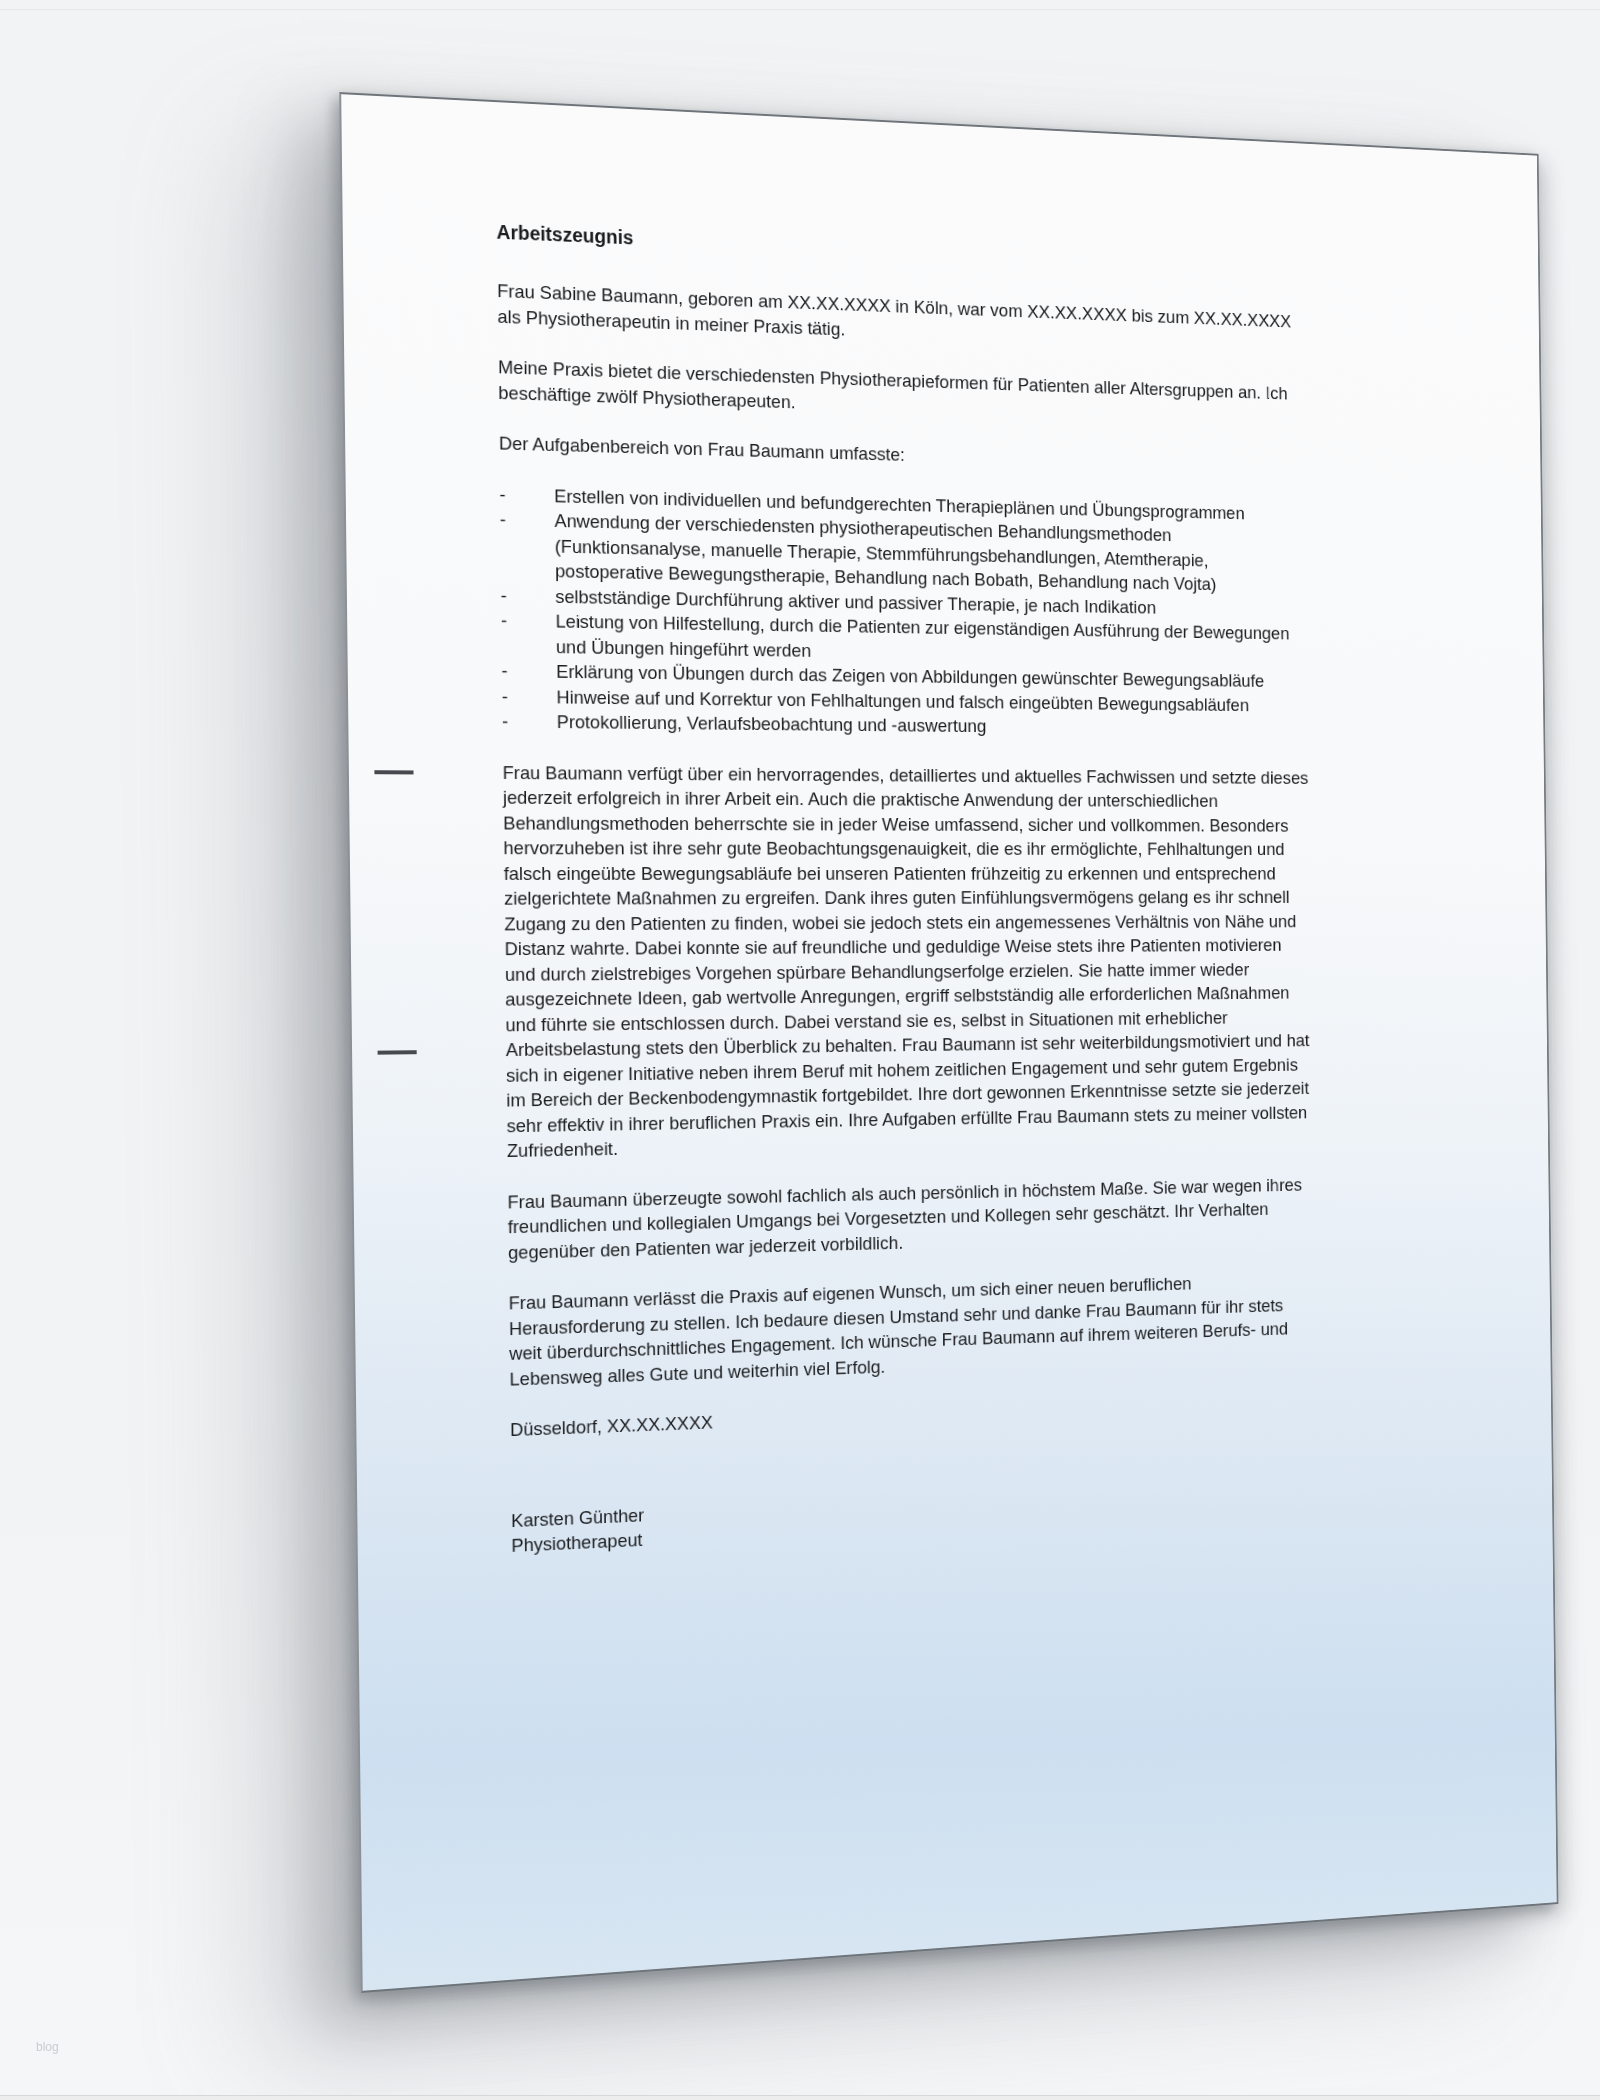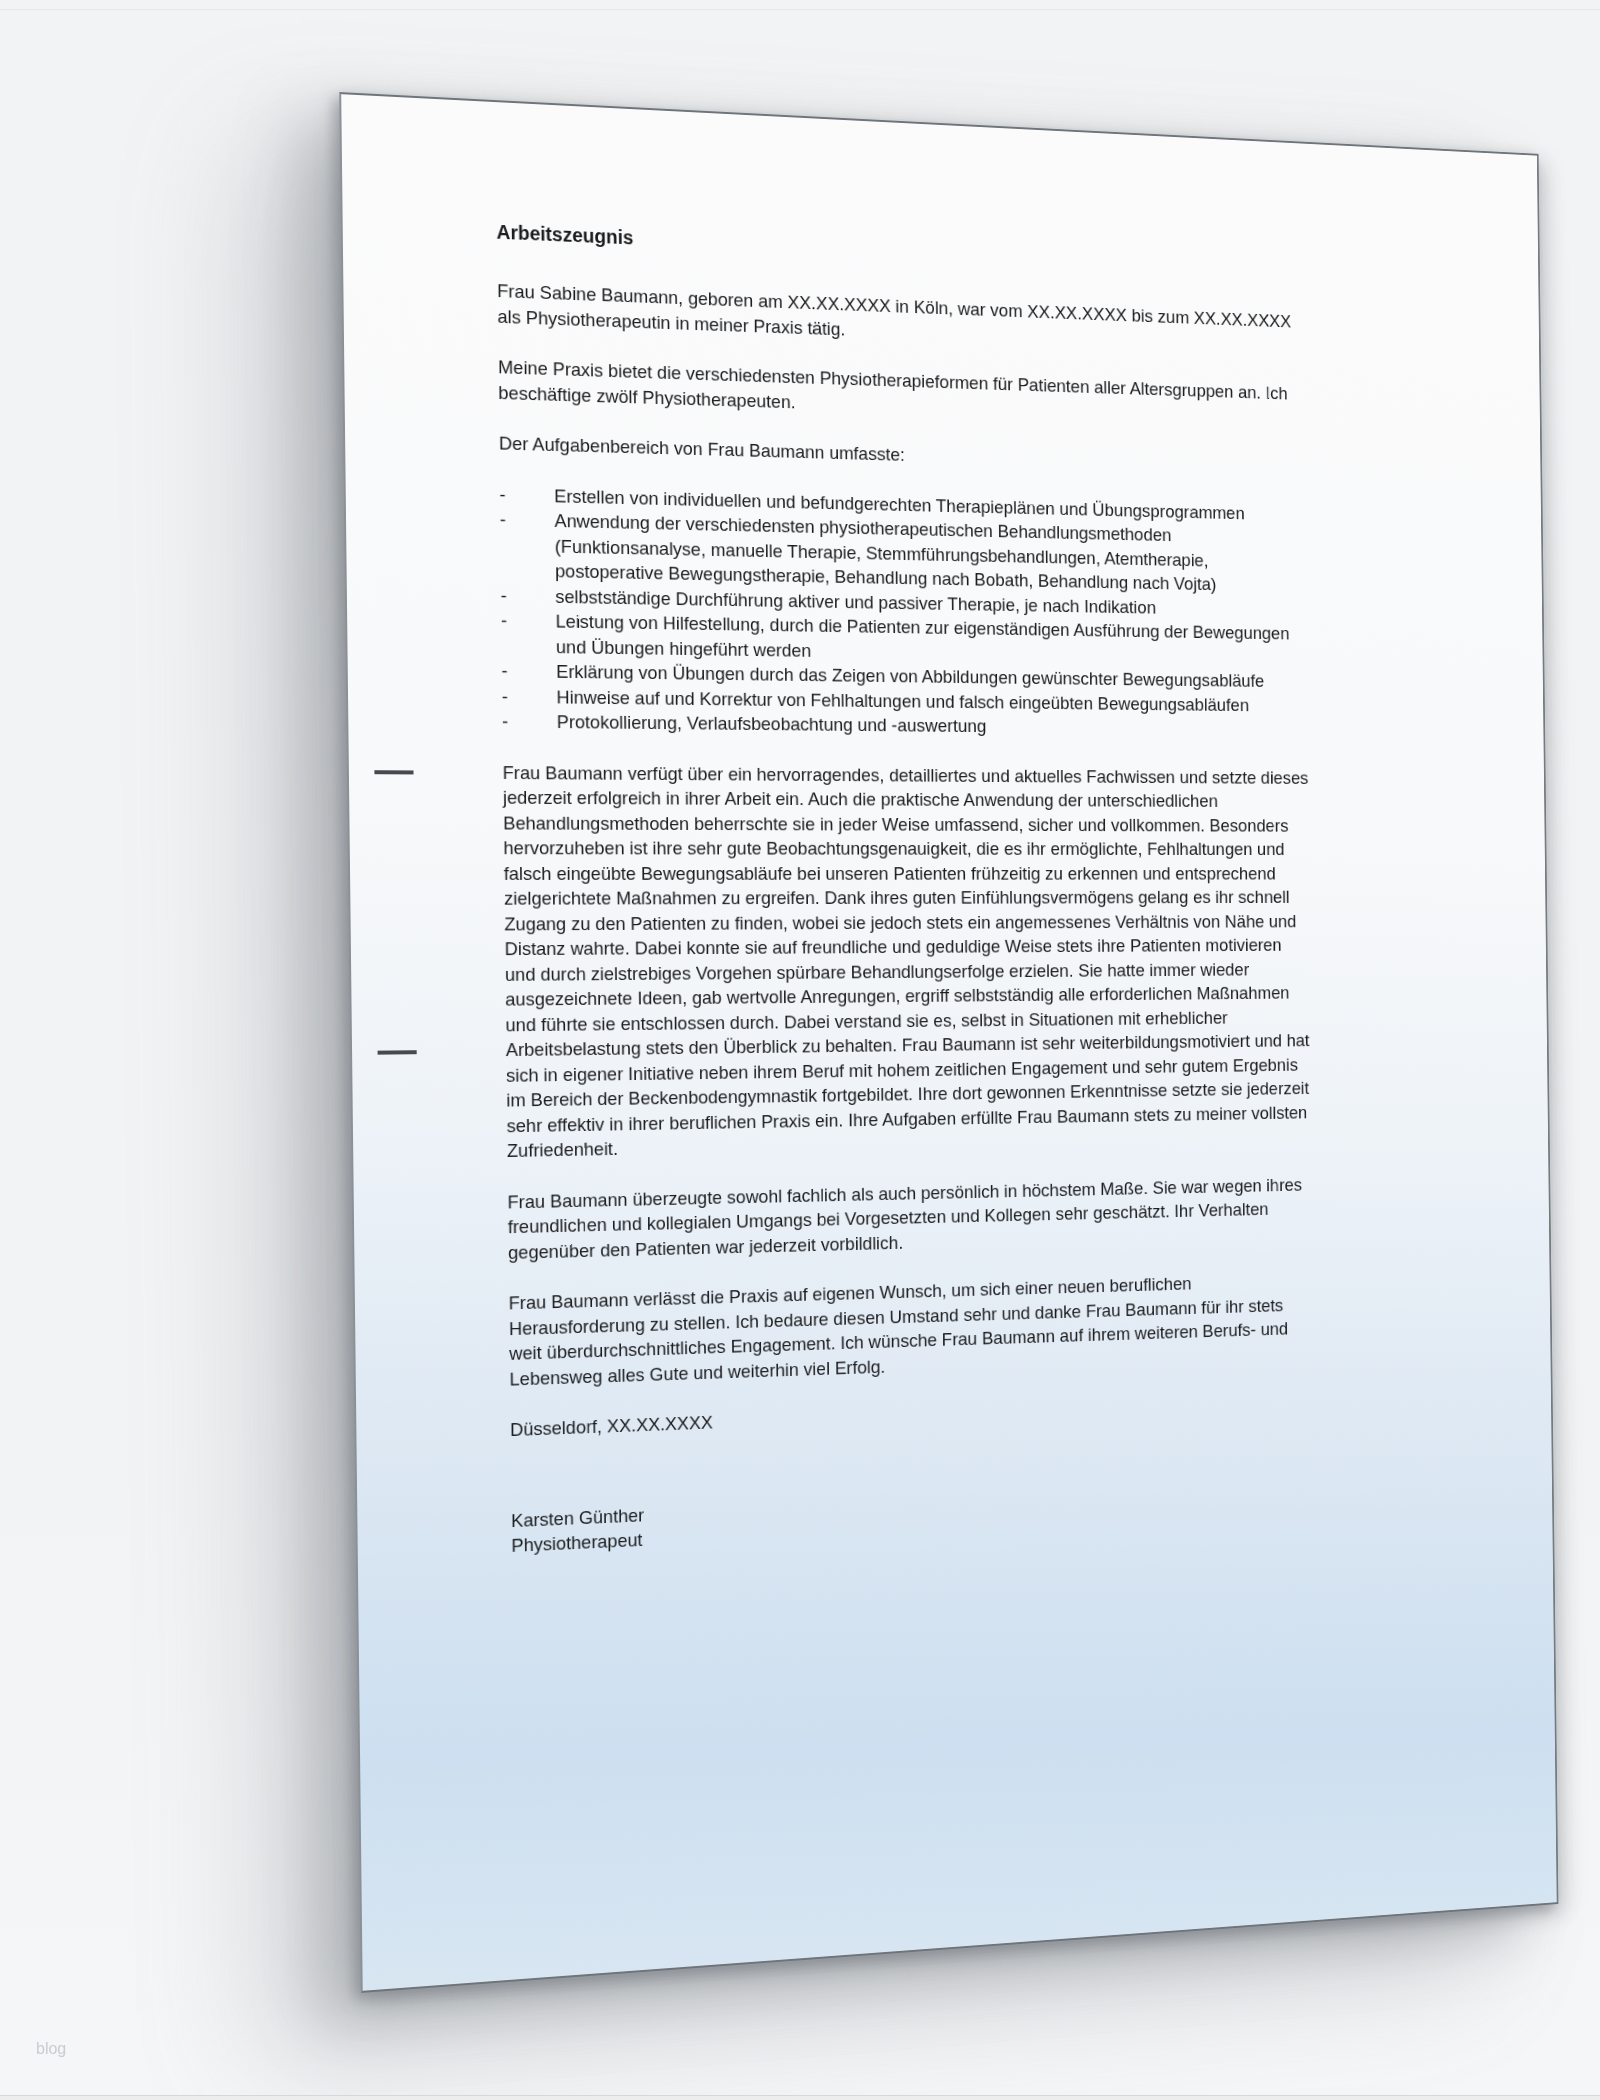--- a/index.html
+++ b/index.html
@@ -95,21 +95,21 @@
     height: 4px;
     background: #46494d;
   }
   .fold-mark.fm1 { top: 676px; }
   .fold-mark.fm2 { top: 957px; }
   
   .watermark {
     position: absolute;
     left: 36px;
     top: 2040px;
-    font-size: 16px;
+    font-size: 12px;
     color: #c9ccd1;
   }
   .footer-strip {
     position: absolute;
     left: 0; right: 0; bottom: 0;
     height: 4px;
     background: #ededee;
     border-top: 1px solid #d6d7d9;
   }
 </style>

